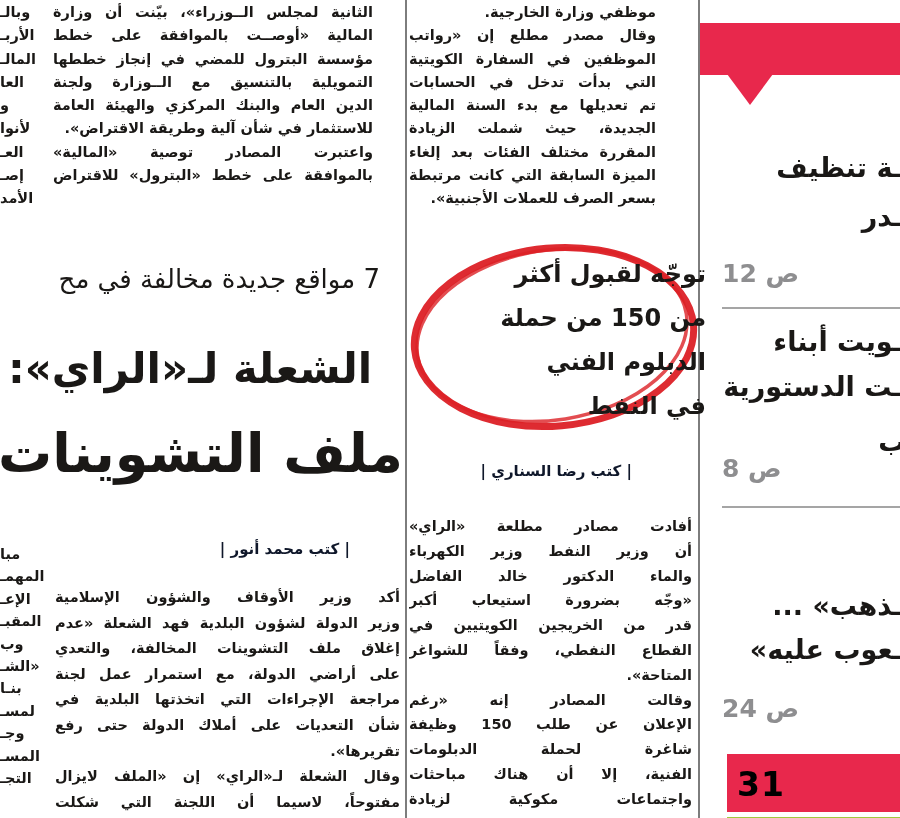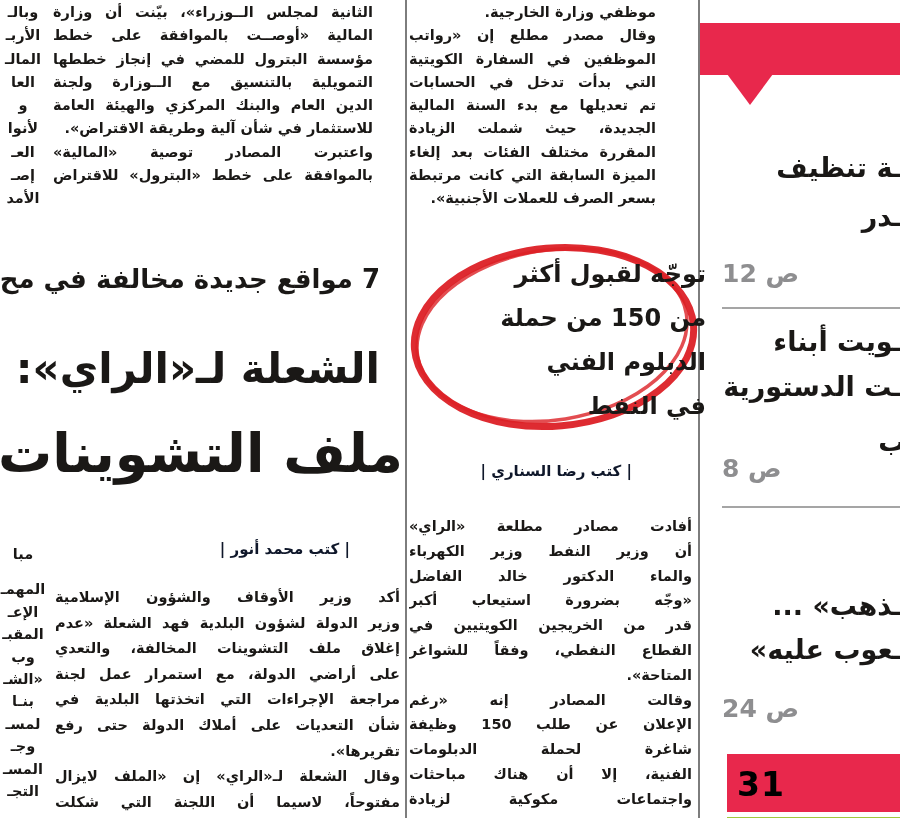--- a/index.html
+++ b/index.html
@@ -7,25 +7,25 @@
   .page {
     position:relative; width:900px; height:818px; overflow:hidden;
     background:#ffffff; direction:rtl;
     font-family:"DejaVu Sans", sans-serif; color:var(--ink,#1a1816);
   }
   .abs { position:absolute; }
   .vrule { position:absolute; top:0; height:818px; width:1.5px; background:var(--divider,#808080); }
   .tl { white-space:nowrap; overflow:hidden; }
   .j { text-align:justify; text-align-last:justify; }
   .body-col { font-weight:bold; font-size:14.5px; line-height:23.3px; text-align:right; }
-  .frag-col { font-weight:bold; font-size:14.5px; line-height:23.3px; text-align:center; }
+  .frag-col { font-weight:bold; font-size:14.5px; line-height:23.3px; text-align:left; }
   .frag-b { line-height:22.4px; }
-  .frag-b .tl:first-child { margin-bottom:13px; }
-  .kicker { left:0; top:261px; width:380px; text-align:right; font-size:26px; font-weight:bold; line-height:36px; white-space:nowrap; }
-  .h-small { left:0; top:340px; width:380px; text-align:right; font-size:42px; font-weight:bold; line-height:58px; white-space:nowrap; }
+  .frag-b .tl:first-child { }
+  .kicker { left:0; top:261px; width:380px; text-align:right; font-size:26px; font-weight:normal; line-height:36px; white-space:nowrap; }
+  .h-small { left:0; top:340px; width:380px; text-align:center; font-size:42px; font-weight:bold; line-height:58px; white-space:nowrap; }
   .h-big { left:0; top:416px; width:403px; text-align:right; font-size:54px; font-weight:bold; line-height:76px; white-space:nowrap; }
   .byline { font-size:15px; font-weight:bold; color:#0f172a; text-align:right; white-space:nowrap; }
   .circle-text { left:480px; top:252px; width:226px; text-align:right; font-size:24px; font-weight:bold; line-height:44px; }
   .rail { left:700px; top:8px; width:200px; height:818px; overflow:hidden; position:absolute; }
   .ribbon { position:absolute; left:-1px; top:15px; width:201px; height:52px; background:var(--ribbon_red,#e8284c); }
   .ribbon-tri { position:absolute; left:27px; top:66px; width:0; height:0;
     border-left:23px solid transparent; border-right:23px solid transparent;
     border-top:31px solid var(--ribbon_red,#e8284c); }
   .rail-line { position:absolute; right:-2px; white-space:nowrap; font-weight:bold; font-size:27px; line-height:40px; }
   .rail-page { position:absolute; left:22px; color:var(--num_gray,#8e8e90); font-size:25px; font-weight:bold; white-space:nowrap; direction:rtl; }

